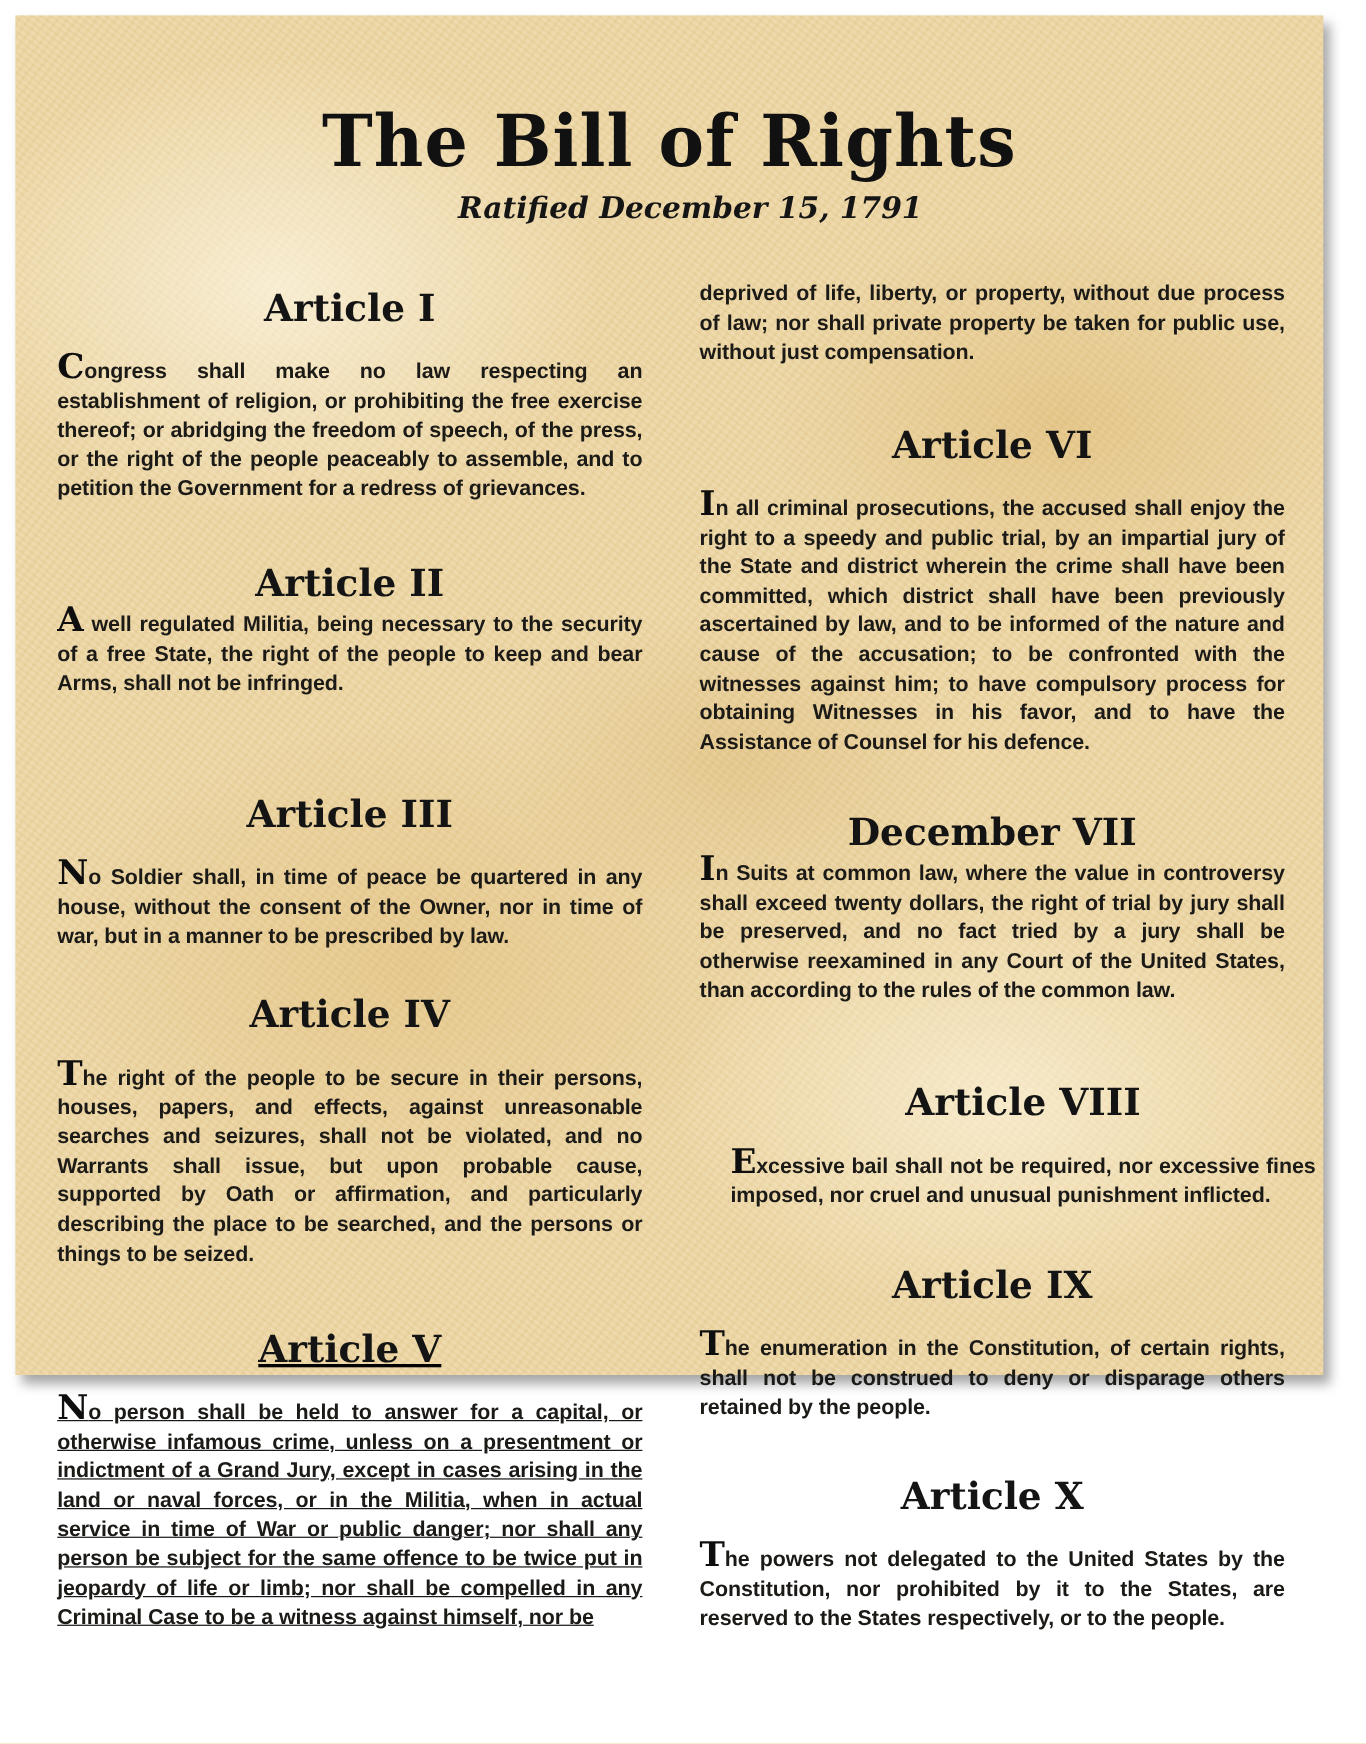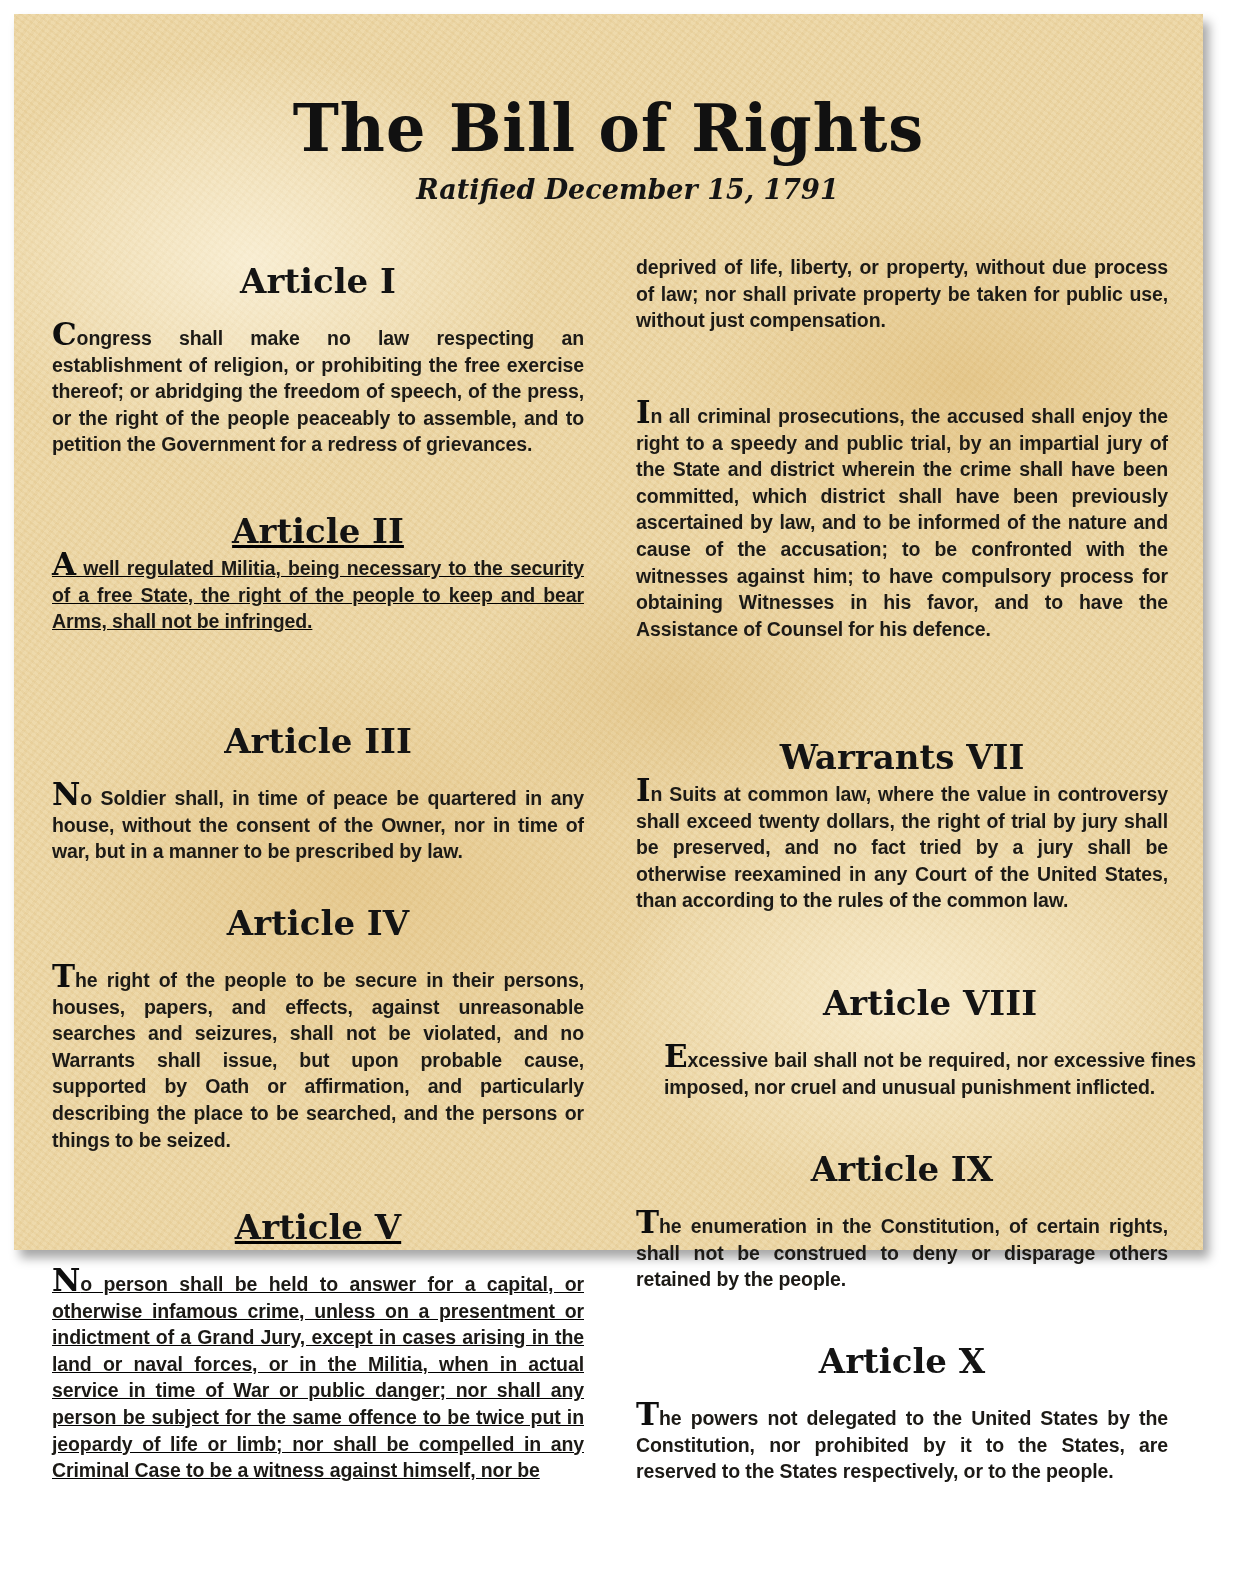--- a/index.html
+++ b/index.html
@@ -77,21 +77,21 @@
 <div class="paper">
 
   <div class="title">The Bill of Rights</div>
   <div class="subtitle">Ratified December 15, 1791</div>
 
   <div class="article" style="left:38px; top:244px;">
     <h2 class="heading">Article I</h2>
     <p class="body" style="margin-top:20px;"><span class="dropcap">C</span><span>ongress shall make no law respecting an establishment of religion, or prohibiting the free exercise thereof; or abridging the freedom of speech, of the press, or the right of the people peaceably to assemble, and to petition the Government for a redress of grievances.</span></p>
   </div>
 
-  <div class="article" style="left:38px; top:494px;text-decoration:underline;">
+  <div class="article" style="left:38px; top:494px;">
     <h2 class="heading">Article II</h2>
     <p class="body" style=""><span class="dropcap">A</span><span> well regulated Militia, being necessary to the security of a free State, the right of the people to keep and bear Arms, shall not be infringed.</span></p>
   </div>
 
   <div class="article" style="left:38px; top:690px;margin-top:14px;">
     <h2 class="heading">Article III</h2>
     <p class="body" style="margin-top:20px;"><span class="dropcap">N</span><span>o Soldier shall, in time of peace be quartered in any house, without the consent of the Owner, nor in time of war, but in a manner to be prescribed by law.</span></p>
   </div>
 
   <div class="article" style="left:38px; top:886px;">
@@ -102,25 +102,26 @@
   <div class="article" style="left:38px; top:1190px;text-decoration:underline;">
     <h2 class="heading">Article V</h2>
     <p class="body" style="margin-top:20px;"><span class="dropcap">N</span><span>o person shall be held to answer for a capital, or otherwise infamous crime, unless on a presentment or indictment of a Grand Jury, except in cases arising in the land or naval forces, or in the Militia, when in actual service in time of War or public danger; nor shall any person be subject for the same offence to be twice put in jeopardy of life or limb; nor shall be compelled in any Criminal Case to be a witness against himself, nor be</span></p>
   </div>
 
   <div class="article" style="left:622px; top:240px;">
     <p class="body">deprived of life, liberty, or property, without due process of law; nor shall private property be taken for public use, without just compensation.</p>
   </div>
 
   <div class="article" style="left:622px; top:368px;">
+    <h2 class="heading">Article VI</h2>
     <p class="body" style="margin-top:20px;"><span class="dropcap">I</span><span>n all criminal prosecutions, the accused shall enjoy the right to a speedy and public trial, by an impartial jury of the State and district wherein the crime shall have been committed, which district shall have been previously ascertained by law, and to be informed of the nature and cause of the accusation; to be confronted with the witnesses against him; to have compulsory process for obtaining Witnesses in his favor, and to have the Assistance of Counsel for his defence.</span></p>
   </div>
 
   <div class="article" style="left:622px; top:720px;">
-    <h2 class="heading">Warrants VII</h2>
+    <h2 class="heading">December VII</h2>
     <p class="body" style=""><span class="dropcap">I</span><span>n Suits at common law, where the value in controversy shall exceed twenty dollars, the right of trial by jury shall be preserved, and no fact tried by a jury shall be otherwise reexamined in any Court of the United States, than according to the rules of the common law.</span></p>
   </div>
 
   <div class="article" style="left:622px; top:966px;margin-left:28px;">
     <h2 class="heading">Article VIII</h2>
     <p class="body" style="margin-top:20px;"><span class="dropcap">E</span><span>xcessive bail shall not be required, nor excessive fines imposed, nor cruel and unusual punishment inflicted.</span></p>
   </div>
 
   <div class="article" style="left:622px; top:1324px;">
     <h2 class="heading">Article X</h2>

